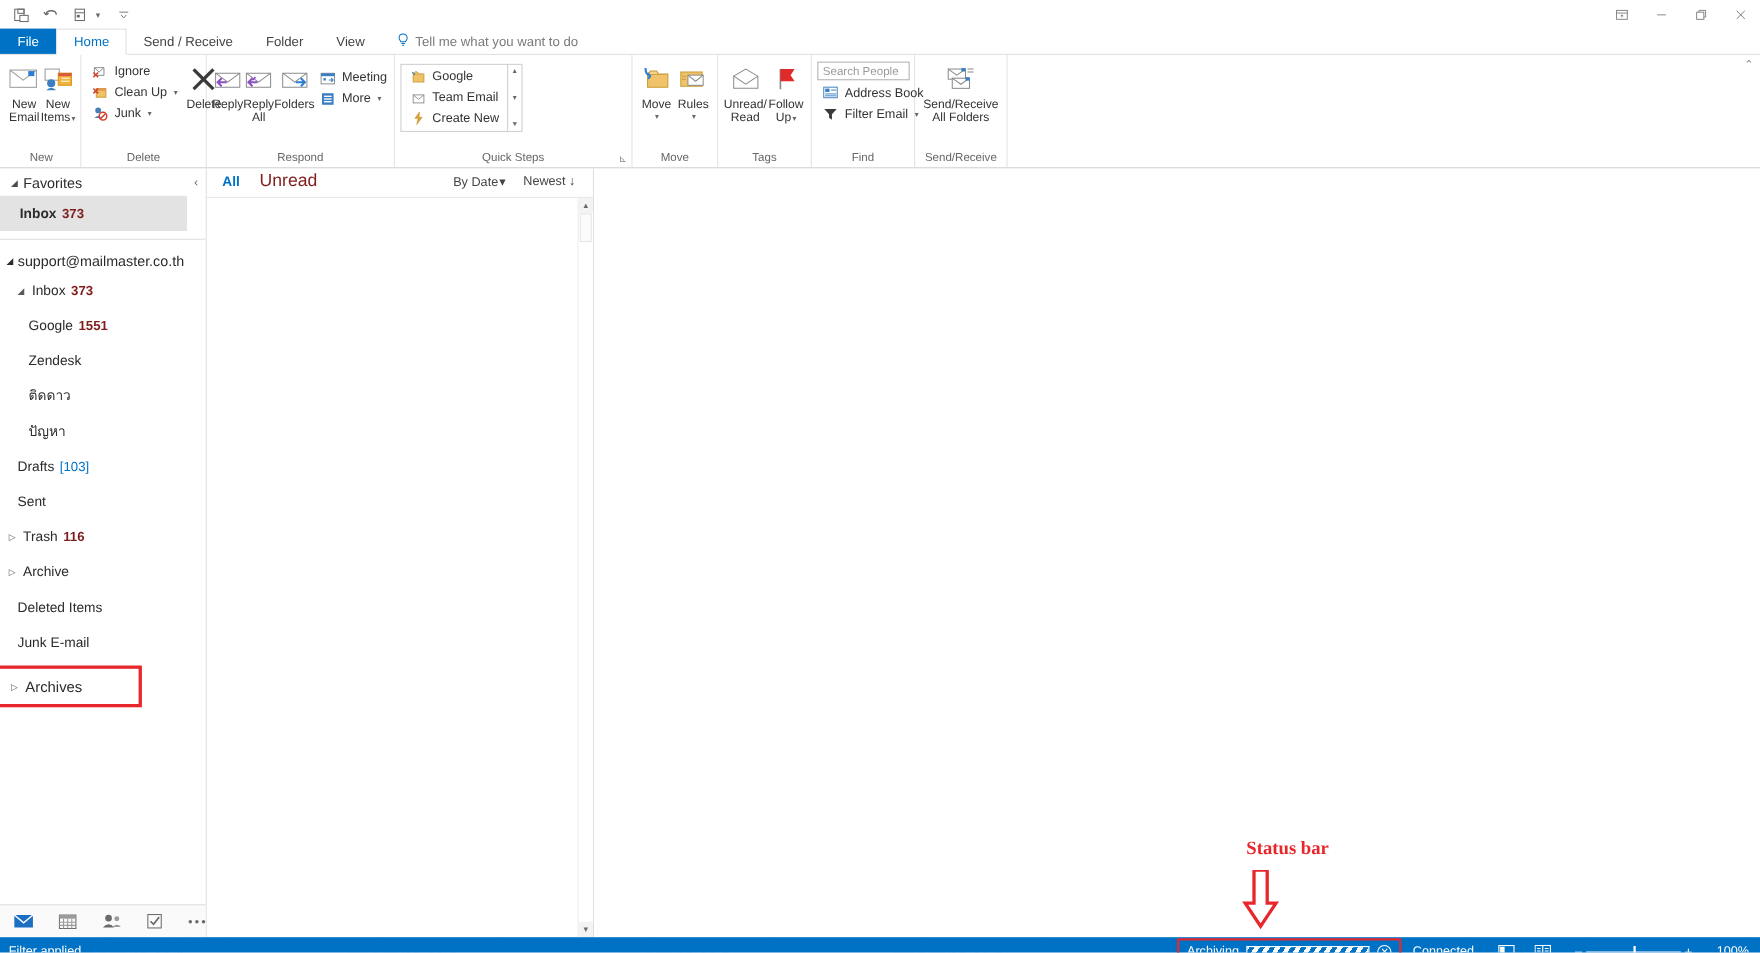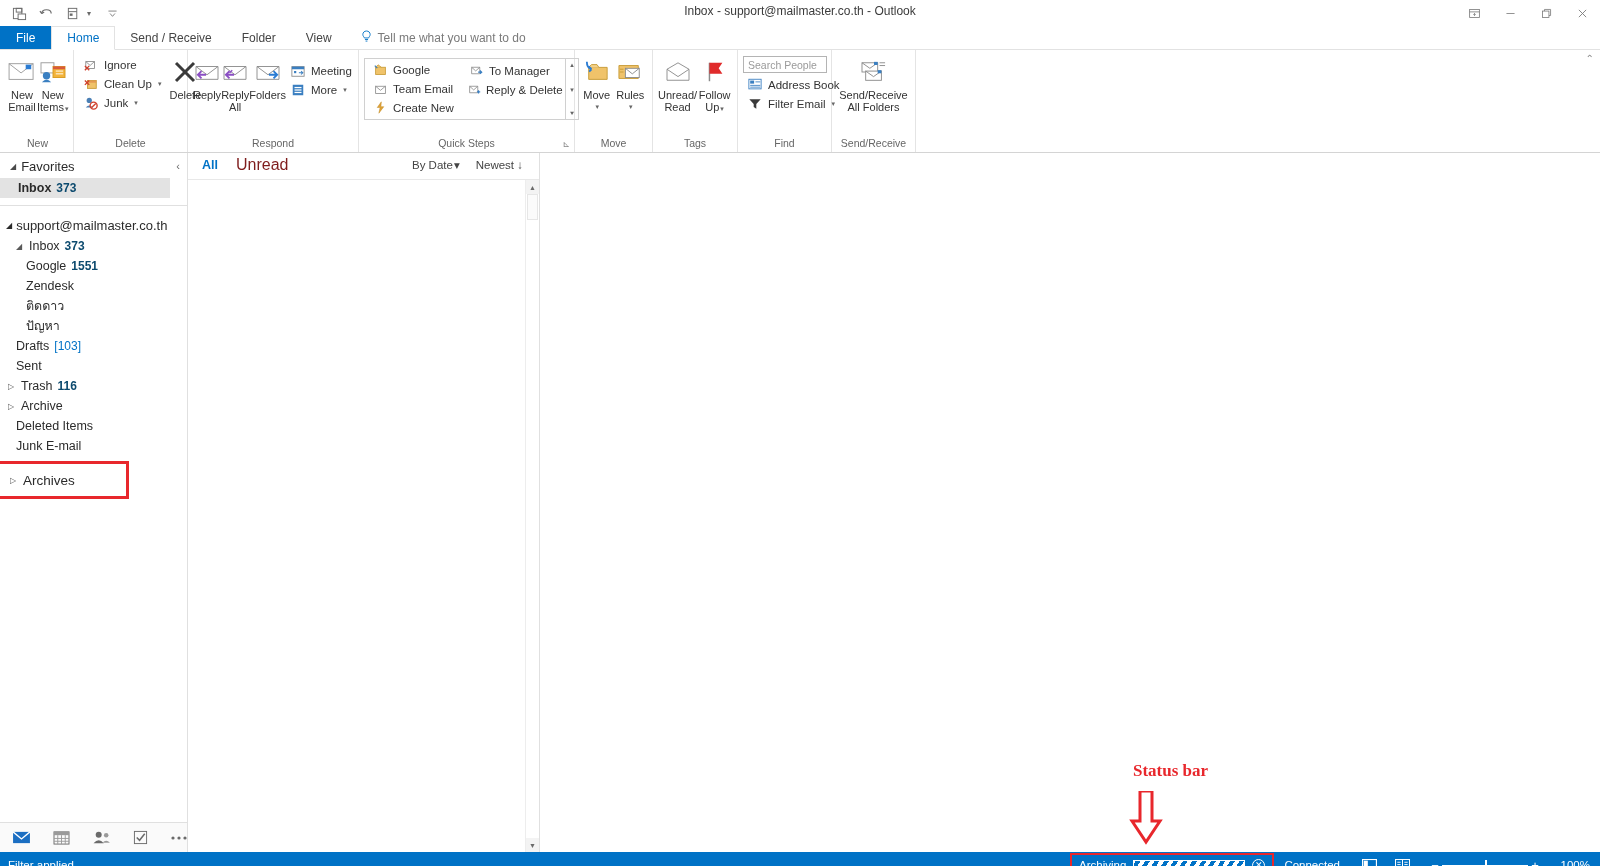--- a/index.html
+++ b/index.html
@@ -181,25 +181,25 @@
     font-size: 11px; color: #6a6a6a;
   }
   .sb-head {
     font-size: 13px; color: #2b2b2b;
     padding: 2px 0 4px 10px;
     display: flex; align-items: center; gap: 5px;
   }
   .sb-head .tri { font-size: 8px; color: #4a4a4a; }
   .sb-item {
     font-size: 12.5px; color: #2b2b2b;
-    height: 20px; display: flex; align-items: center;
+    height: 32px; display: flex; align-items: center;
     padding-left: 10px; gap: 5px;
   }
   .sb-item .tri { font-size: 8px; color: #5a5a5a; width: 8px; }
-  .sb-item .cnt { color: #0c4a6e; font-weight: bold; font-size: 12px; }
+  .sb-item .cnt { color: #7f1d1d; font-weight: bold; font-size: 12px; }
   .sb-item .cnt.plain { font-weight: normal; color: #0072c6; }
   .sb-item.fav-inbox {
     background: #e3e3e3; font-weight: bold; width: 170px;
     margin-left: 0; padding-left: 18px;
   }
   .sb-item.indent1 { padding-left: 26px; }
   .sb-item.indent-acct { padding-left: 16px; }
   .sb-divider { height: 1px; background: #e0e0e0; margin: 7px 0 8px 0; width: 100%; }
   .sb-acct {
     font-size: 13px; color: #2b2b2b;
@@ -586,21 +586,20 @@
         </svg>
     </div>
     <span class="qat-caret">▾</span>
     <div class="qat-btn" style="margin-left:3px;">
       <svg width="13" height="13" viewBox="0 0 16 16">
           <line x1="3" y1="5" x2="13" y2="5" stroke="#6b6b6b" stroke-width="1"></line>
           <path d="M5 8 L8 11.5 L11 8" fill="none" stroke="#6b6b6b" stroke-width="1"></path>
         </svg>
     </div>
   </div>
-  <div class="title-text">Inbox - support@mailmaster.co.th  -  Outlook</div>
   <div class="wincontrols">
     <div class="wc">
       <svg width="13" height="13" viewBox="0 0 16 16">
           <rect x="2" y="3" width="12" height="10" fill="none" stroke="#7a7a7a" stroke-width="1"></rect>
           <line x1="2" y1="6" x2="14" y2="6" stroke="#7a7a7a" stroke-width="1"></line>
           <path d="M8 11 L8 8 M6.5 9.5 L8 8 L9.5 9.5" fill="none" stroke="#7a7a7a" stroke-width="1"></path>
         </svg>
     </div>
     <div class="wc">
       <svg width="13" height="13" viewBox="0 0 16 16">
@@ -810,42 +809,20 @@
             </span>
             <span>Team Email</span>
           </div>
           <div class="smallbtn">
             <span class="ic">
               <svg width="13" height="13" viewBox="0 0 16 16">
                   <path d="M9 1 L4 8 H7.5 L6 15 L12 7 H8.5 Z" fill="#e0a33a" stroke="#c08820" stroke-width="0.6"></path>
                 </svg>
             </span>
             <span>Create New</span>
-          </div>
-        </div>
-        <div class="qs-col" style="width:104px;">
-          <div class="smallbtn">
-            <span class="ic">
-              <svg width="13" height="13" viewBox="0 0 16 16">
-                  <path d="M2 4 H12 V12 H2 Z" fill="#fff" stroke="#8a8a8a"></path>
-                  <path d="M2 4 L7 8.5 L12 4" fill="none" stroke="#8a8a8a"></path>
-                  <path d="M10 10 L14 10 M12.3 8 L14.5 10 L12.3 12" stroke="#3a7fc1" stroke-width="1.3" fill="none"></path>
-                </svg>
-            </span>
-            <span>To Manager</span>
-          </div>
-          <div class="smallbtn">
-            <span class="ic">
-              <svg width="13" height="13" viewBox="0 0 16 16">
-                  <path d="M2 4 H12 V12 H2 Z" fill="#fff" stroke="#8a8a8a"></path>
-                  <path d="M2 4 L7 8.5 L12 4" fill="none" stroke="#8a8a8a"></path>
-                  <path d="M11 11 H15 M13 9 V13" stroke="#3a7fc1" stroke-width="1.4"></path>
-                </svg>
-            </span>
-            <span>Reply &amp; Delete</span>
           </div>
         </div>
         <div class="qs-scroll">
           <div>▴</div>
           <div>▾</div>
           <div>⯆</div>
         </div>
       </div>
     </div>
     <div class="rgroup-label">

